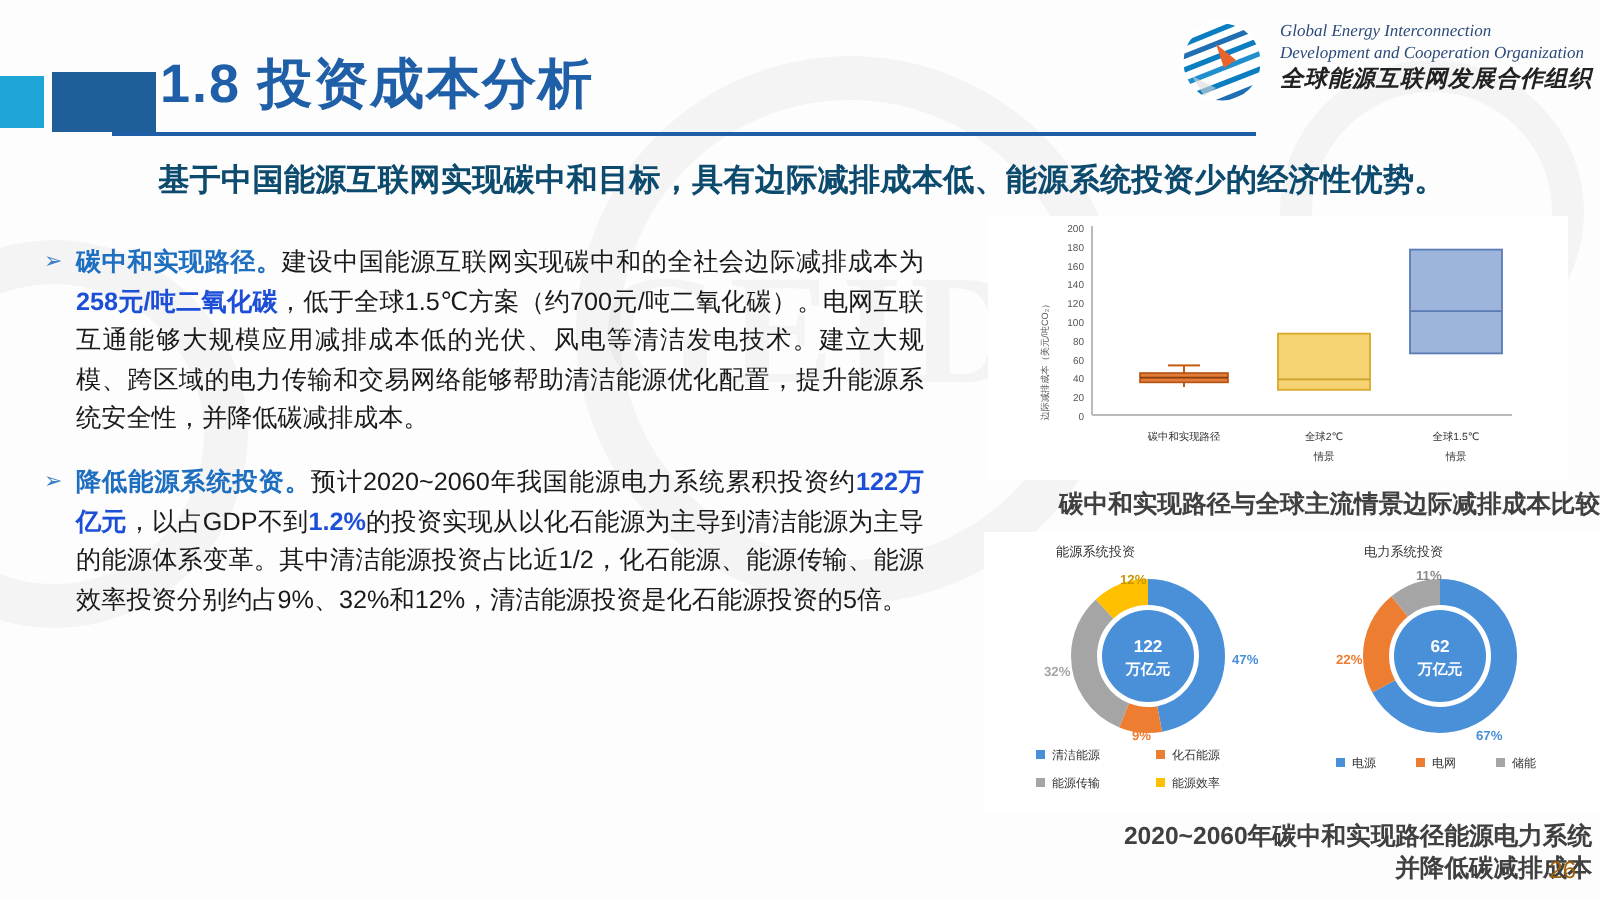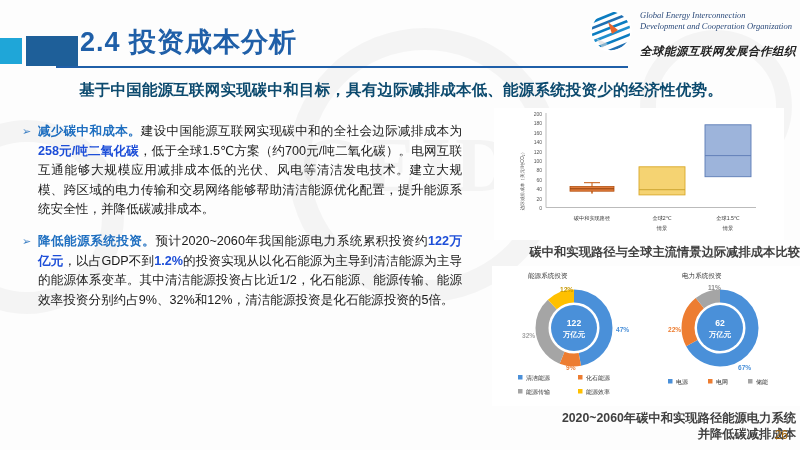--- a/index.html
+++ b/index.html
@@ -22,21 +22,21 @@
   .hdr-sq-a{position:absolute;left:0;top:38px;width:22px;height:26px;background:#1fa6d8;}
   .hdr-sq-b{position:absolute;left:26px;top:36px;width:52px;height:30px;background:#1e5f99;}
   .hdr-title{position:absolute;left:80px;top:24px;font-size:27px;font-weight:bold;
     color:#1f5fa8;letter-spacing:1px;white-space:nowrap;}
   .hdr-rule{position:absolute;left:56px;top:66px;width:572px;height:2px;background:#1f5fa8;}
 
   .logo{position:absolute;left:588px;top:8px;width:46px;height:46px;}
   .logo svg{display:block;}
   .logo-txt{position:absolute;left:640px;top:10px;font-style:italic;}
   .logo-en{font-family:"Liberation Serif",serif;font-size:8.5px;color:#2b4a7a;line-height:11px;white-space:nowrap;}
-  .logo-cn{font-size:11.5px;font-weight:bold;color:#222;margin-top:12px;white-space:nowrap;letter-spacing:.5px;}
+  .logo-cn{font-size:11.5px;font-weight:bold;color:#222;margin-top:0;white-space:nowrap;letter-spacing:.5px;}
 
   
   .subtitle{position:absolute;left:16px;top:80px;width:770px;text-align:center;
     font-size:15.5px;font-weight:bold;color:#0c4a6e;letter-spacing:.2px;white-space:nowrap;}
 
   
   .body{position:absolute;left:22px;top:122px;width:440px;}
   .bullet{display:flex;margin-bottom:12px;}
   .arrow{color:#3b7fc4;font-size:11px;line-height:18px;width:16px;flex:none;}
   .btext{font-size:12.6px;line-height:19.6px;color:#1a1a1a;text-align:justify;}
@@ -66,21 +66,21 @@
 
 <div class="slide">
 
   <div class="wm wm1"></div>
   <div class="wm wm2"></div>
   <div class="wm wm3"></div>
   <div class="wm-letters">GEIDCO</div>
 
   <div class="hdr-sq-a"></div>
   <div class="hdr-sq-b"></div>
-  <div class="hdr-title">2.4 投资成本分析</div>
+  <div class="hdr-title">1.8 投资成本分析</div>
   <div class="hdr-rule"></div>
 
   <div class="logo">
     <svg width="46" height="46" viewBox="0 0 46 46">
       <defs>
         <clipPath id="gclip">
             <circle cx="23" cy="23" r="20"></circle>
           </clipPath>
       </defs>
       <circle cx="23" cy="23" r="20" fill="#ffffff"></circle>
@@ -108,21 +108,21 @@
     <div class="logo-en">Development and Cooperation Organization</div>
     <div class="logo-cn">全球能源互联网发展合作组织</div>
   </div>
 
   <div class="subtitle">基于中国能源互联网实现碳中和目标，具有边际减排成本低、能源系统投资少的经济性优势。</div>
 
   <div class="body">
     <div class="bullet">
       <div class="arrow">➢</div>
       <div class="btext">
-        <span class="lead">减少碳中和成本。</span><span>建设中国能源互联网实现碳中和的全社会边际减排成本为</span><span class="hi">258元/吨二氧化碳</span><span>，低于全球1.5℃方案（约700元/吨二氧化碳）。电网互联互通能够大规模应用减排成本低的光伏、风电等清洁发电技术。建立大规模、跨区域的电力传输和交易网络能够帮助清洁能源优化配置，提升能源系统安全性，并降低碳减排成本。</span>
+        <span class="lead">碳中和实现路径。</span><span>建设中国能源互联网实现碳中和的全社会边际减排成本为</span><span class="hi">258元/吨二氧化碳</span><span>，低于全球1.5℃方案（约700元/吨二氧化碳）。电网互联互通能够大规模应用减排成本低的光伏、风电等清洁发电技术。建立大规模、跨区域的电力传输和交易网络能够帮助清洁能源优化配置，提升能源系统安全性，并降低碳减排成本。</span>
       </div>
     </div>
     <div class="bullet">
       <div class="arrow">➢</div>
       <div class="btext">
         <span class="lead">降低能源系统投资。</span><span>预计2020~2060年我国能源电力系统累积投资约</span><span class="hi">122万亿元</span><span>，以占GDP不到</span><span class="hi">1.2%</span><span>的投资实现从以化石能源为主导到清洁能源为主导的能源体系变革。其中清洁能源投资占比近1/2，化石能源、能源传输、能源效率投资分别约占9%、32%和12%，清洁能源投资是化石能源投资的5倍。</span>
       </div>
     </div>
   </div>
 

